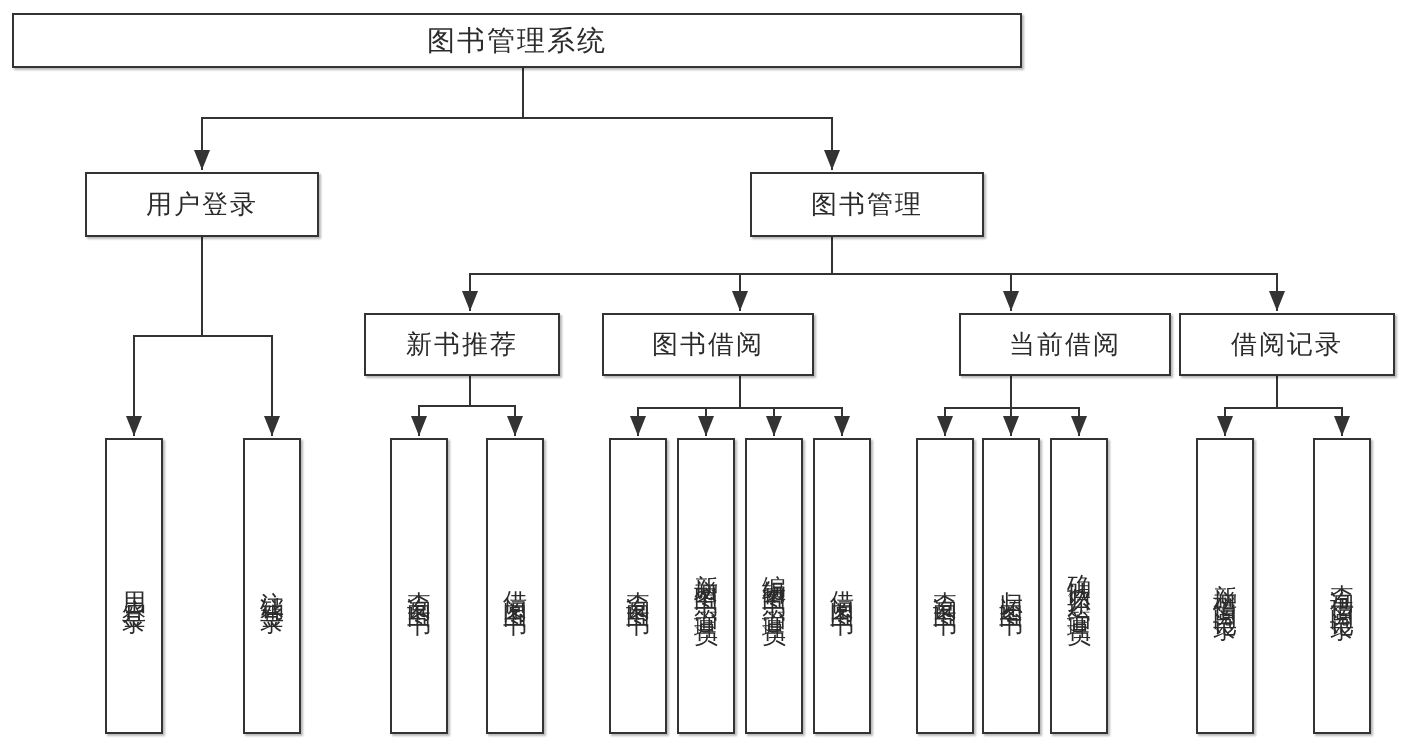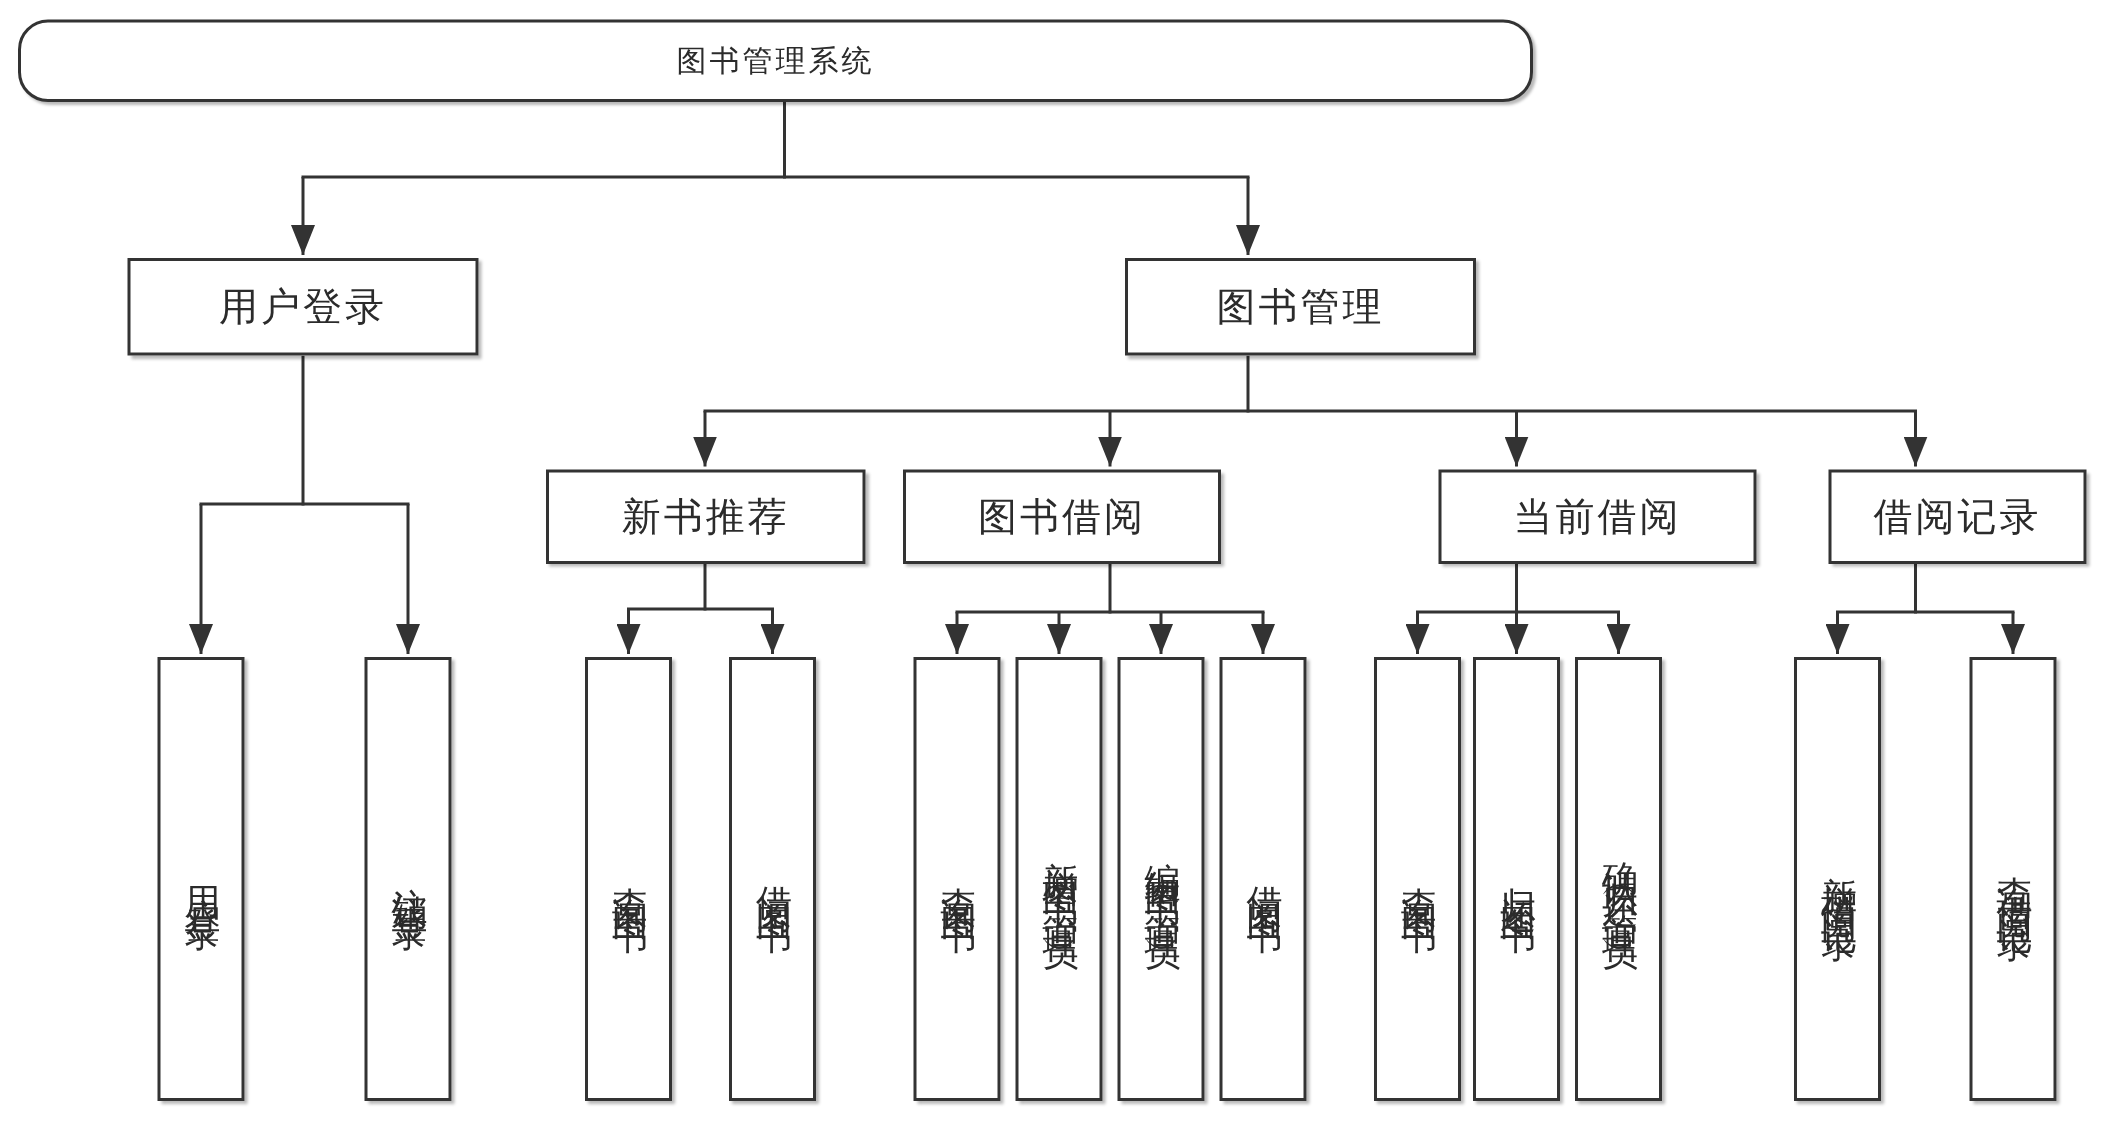--- a/index.html
+++ b/index.html
@@ -27,21 +27,21 @@
     color:var(--text);
     display:flex;align-items:center;justify-content:center;
     z-index:2;
     box-shadow:2px 2px 2px rgba(0,0,0,0.28);
   }
   .hnode{
     font-size:26px;
     letter-spacing:2px;
     white-space:nowrap;
   }
-  .root{font-size:20px;border-radius:20px;}
+  .root{font-size:28px;}
   .leaf{
     display:block;
     writing-mode:vertical-rl;
     text-orientation:mixed;
     font-size:24px;
     letter-spacing:7px;
     text-align:center;
     line-height:54px;
     white-space:nowrap;
   }
@@ -107,24 +107,24 @@
     <line class="cline" x1="1224" y1="408" x2="1343" y2="408"></line>
     <line class="cline" x1="1225" y1="408" x2="1225" y2="436" marker-end="url(#arrow)"></line>
     <line class="cline" x1="1342" y1="408" x2="1342" y2="436" marker-end="url(#arrow)"></line>
   </svg>
 
   <div class="box hnode root" style="left:12px;top:13px;width:1010px;height:55px">图书管理系统</div>
 
   <div class="box hnode" style="left:85px;top:172px;width:234px;height:65px">用户登录</div>
   <div class="box hnode" style="left:750px;top:172px;width:234px;height:65px">图书管理</div>
 
-  <div class="box hnode" style="left:364px;top:313px;width:213px;height:63px">新书推荐</div>
+  <div class="box hnode" style="left:364px;top:313px;width:196px;height:63px">新书推荐</div>
   <div class="box hnode" style="left:602px;top:313px;width:212px;height:63px">图书借阅</div>
   <div class="box hnode" style="left:959px;top:313px;width:212px;height:63px">当前借阅</div>
-  <div class="box hnode" style="left:1219px;top:313px;width:172px;height:63px">借阅记录</div>
+  <div class="box hnode" style="left:1179px;top:313px;width:216px;height:63px">借阅记录</div>
 
   <div class="box leaf" style="left:105px;top:438px;width:58px;height:296px">用户登录</div>
   <div class="box leaf" style="left:243px;top:438px;width:58px;height:296px">注销登录</div>
 
   <div class="box leaf" style="left:390px;top:438px;width:58px;height:296px">查询图书</div>
   <div class="box leaf" style="left:486px;top:438px;width:58px;height:296px">借阅图书</div>
 
   <div class="box leaf" style="left:609px;top:438px;width:58px;height:296px">查询图书</div>
   <div class="box leaf" style="left:677px;top:438px;width:58px;height:296px">新增图书（管理员）</div>
   <div class="box leaf" style="left:745px;top:438px;width:58px;height:296px">编辑图书（管理员）</div>

